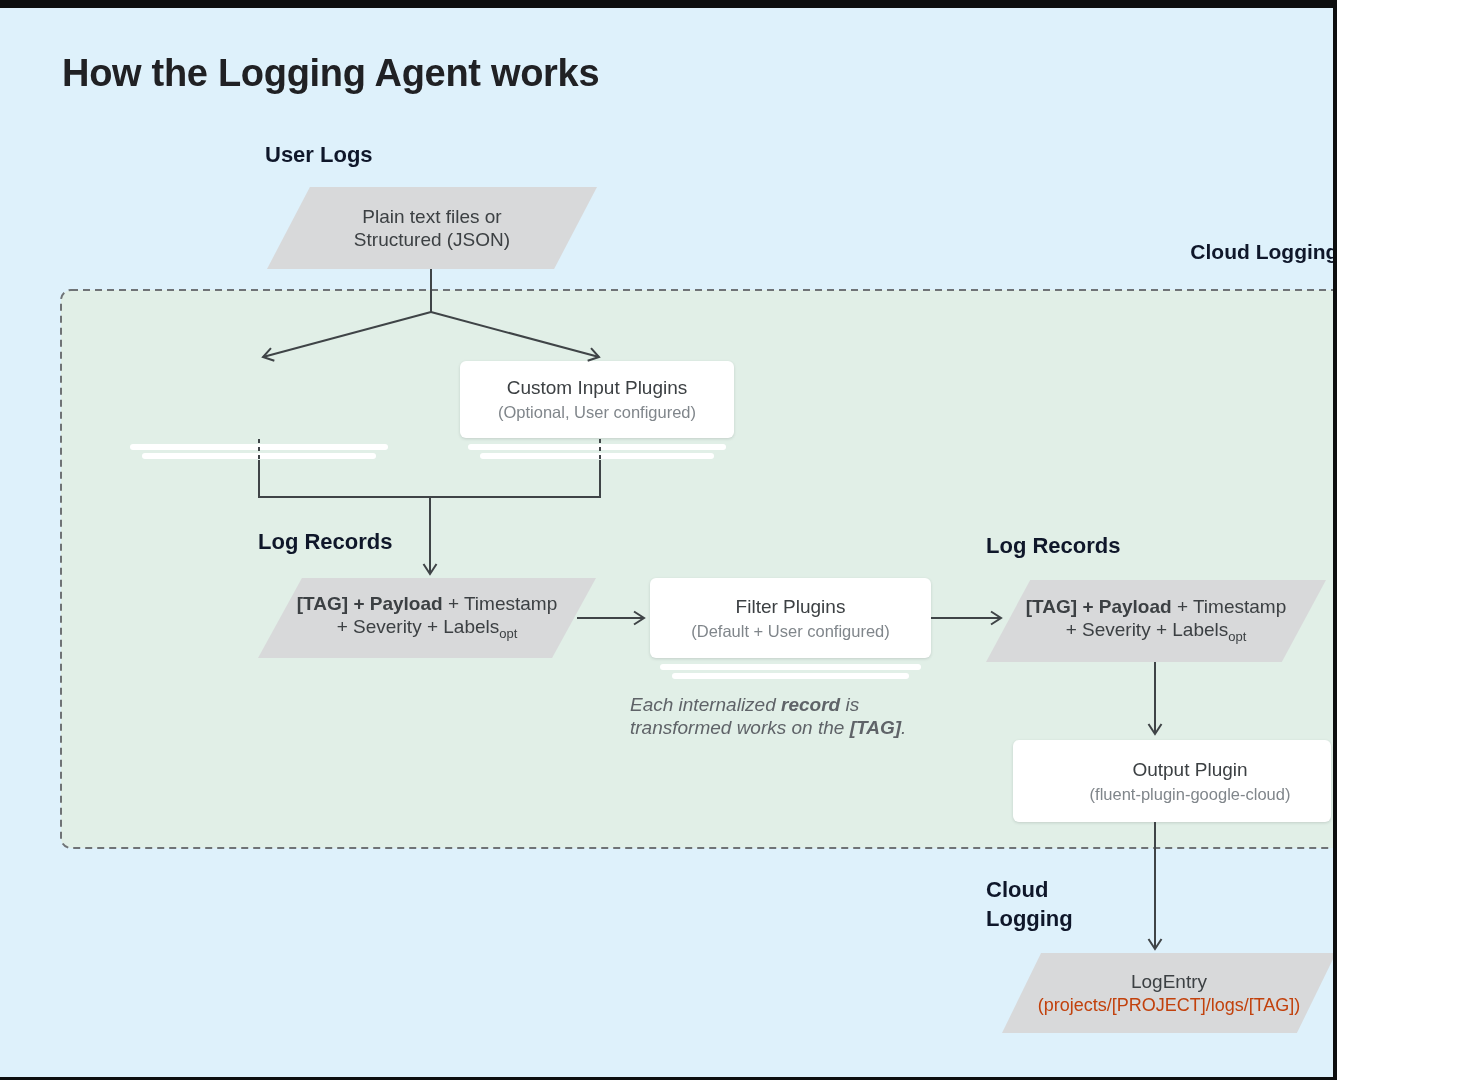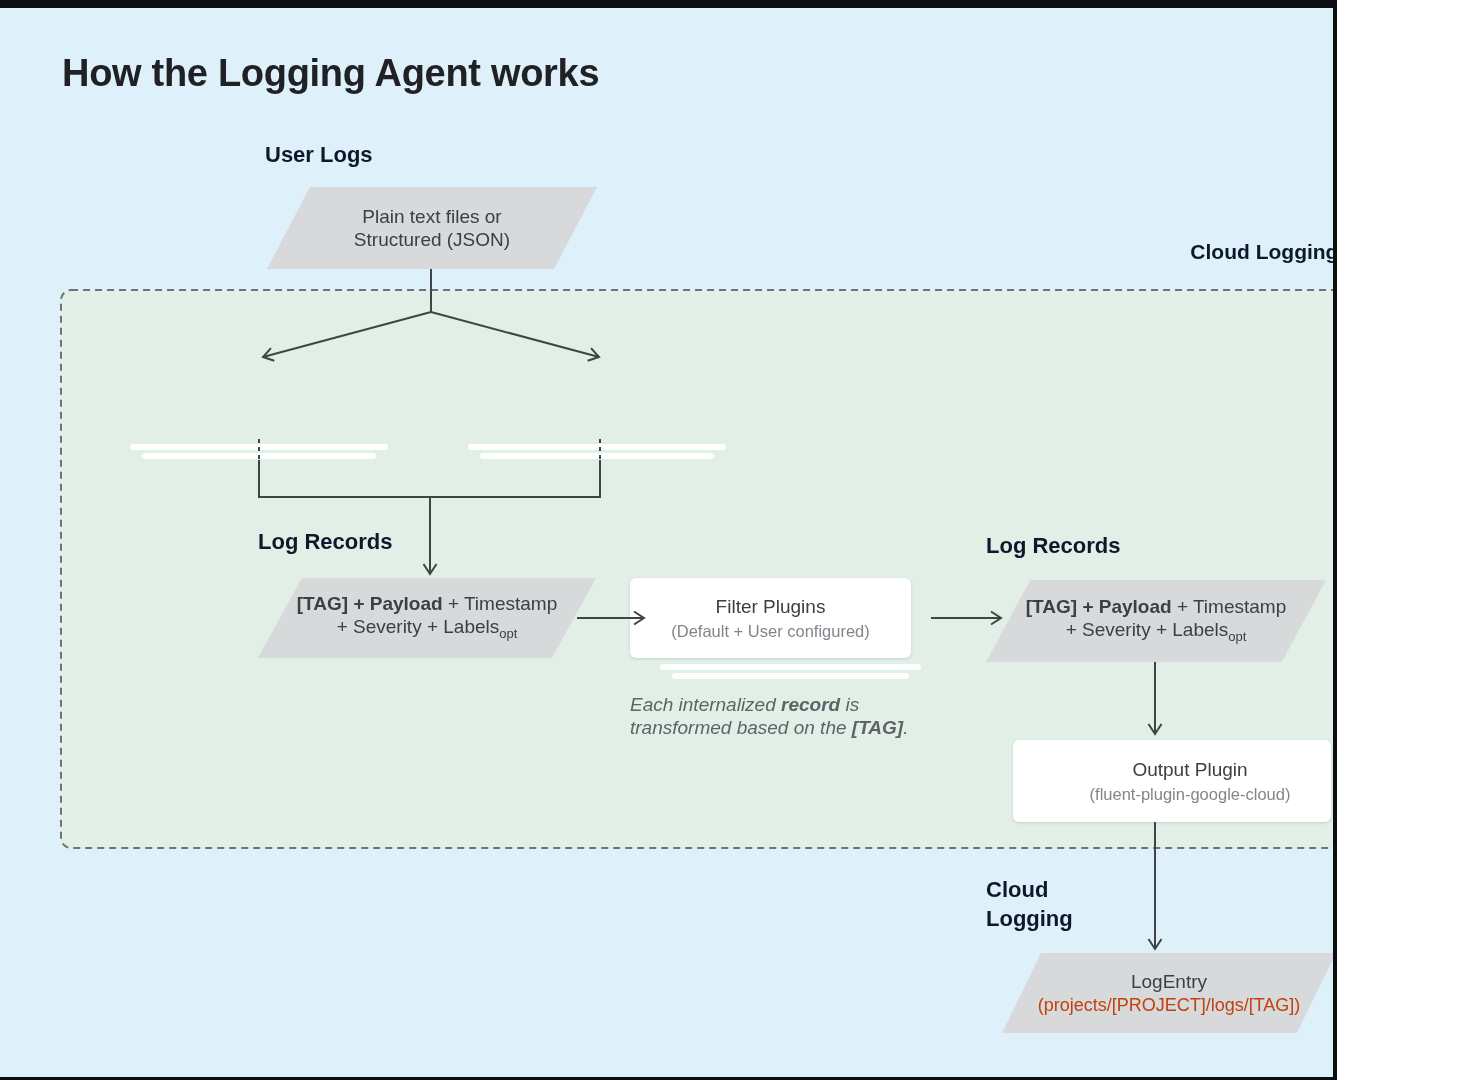--- a/index.html
+++ b/index.html
@@ -56,21 +56,21 @@
   .card{
     position:absolute;z-index:2;
     background:#ffffff;border-radius:6px;
     box-shadow:0 1px 3px rgba(60,64,67,0.18);
     display:flex;flex-direction:column;justify-content:center;align-items:center;
     text-align:center;color:#3c4043;font-size:19px;line-height:24px;
   }
   .card .card-sub{font-size:16.5px;color:#80868b;margin-top:2px;line-height:21px;}
   #box-default{left:120px;top:362px;width:278px;height:76px;}
   #box-custom{left:460px;top:361px;width:274px;height:77px;}
-  #box-filter{left:630px;top:578px;width:281px;height:80px;text-align:right;}
+  #box-filter{left:650px;top:578px;width:281px;height:80px;text-align:right;}
   #box-output{left:1013px;top:740px;width:282px;height:82px;padding-left:36px;}
 
   .stack-bar{position:absolute;z-index:1;height:6px;background:#ffffff;border-radius:3px;}
 
   .note{
     position:absolute;left:630px;top:693px;width:320px;z-index:2;
     font-style:italic;font-size:19px;line-height:23px;
     color:#5f6368;
   }
   .note b{font-weight:700;}
@@ -92,41 +92,45 @@
   <div class="lbl" id="lbl-cloud-logging">
     <div>Cloud</div>
     <div>Logging</div>
   </div>
 
   <div class="para skew" id="p-userlogs">
     <div>Plain text files or</div>
     <div>Structured (JSON)</div>
   </div>
 
+  <div class="card" id="box-custom">
+    <div>Custom Input Plugins</div>
+    <div class="card-sub">(Optional, User configured)</div>
+  </div>
 
   <div class="stack-bar" style="left:130px;top:444px;width:258px;"></div>
   <div class="stack-bar" style="left:142px;top:453px;width:234px;"></div>
   <div class="stack-bar" style="left:468px;top:444px;width:258px;"></div>
   <div class="stack-bar" style="left:480px;top:453px;width:234px;"></div>
 
   <div class="para skew" id="p-record-left">
     <div><b>[TAG] + Payload</b><span> + Timestamp</span></div>
     <div><span>+ Severity + Labels</span><span class="subscript">opt</span></div>
   </div>
 
   <div class="card" id="box-filter">
     <div>Filter Plugins</div>
     <div class="card-sub">(Default + User configured)</div>
   </div>
   <div class="stack-bar" style="left:660px;top:664px;width:261px;"></div>
   <div class="stack-bar" style="left:672px;top:673px;width:237px;"></div>
 
   <div class="note">
     <span>Each internalized </span><b>record</b><span> is</span><br>
-    <span>transformed based on the </span><b>[TAG]</b><span>.</span>
+    <span>transformed works on the </span><b>[TAG]</b><span>.</span>
   </div>
 
   <div class="para skew" id="p-record-right">
     <div><b>[TAG] + Payload</b><span> + Timestamp</span></div>
     <div><span>+ Severity + Labels</span><span class="subscript">opt</span></div>
   </div>
 
   <div class="card" id="box-output">
     <div>Output Plugin</div>
     <div class="card-sub">(fluent-plugin-google-cloud)</div>

